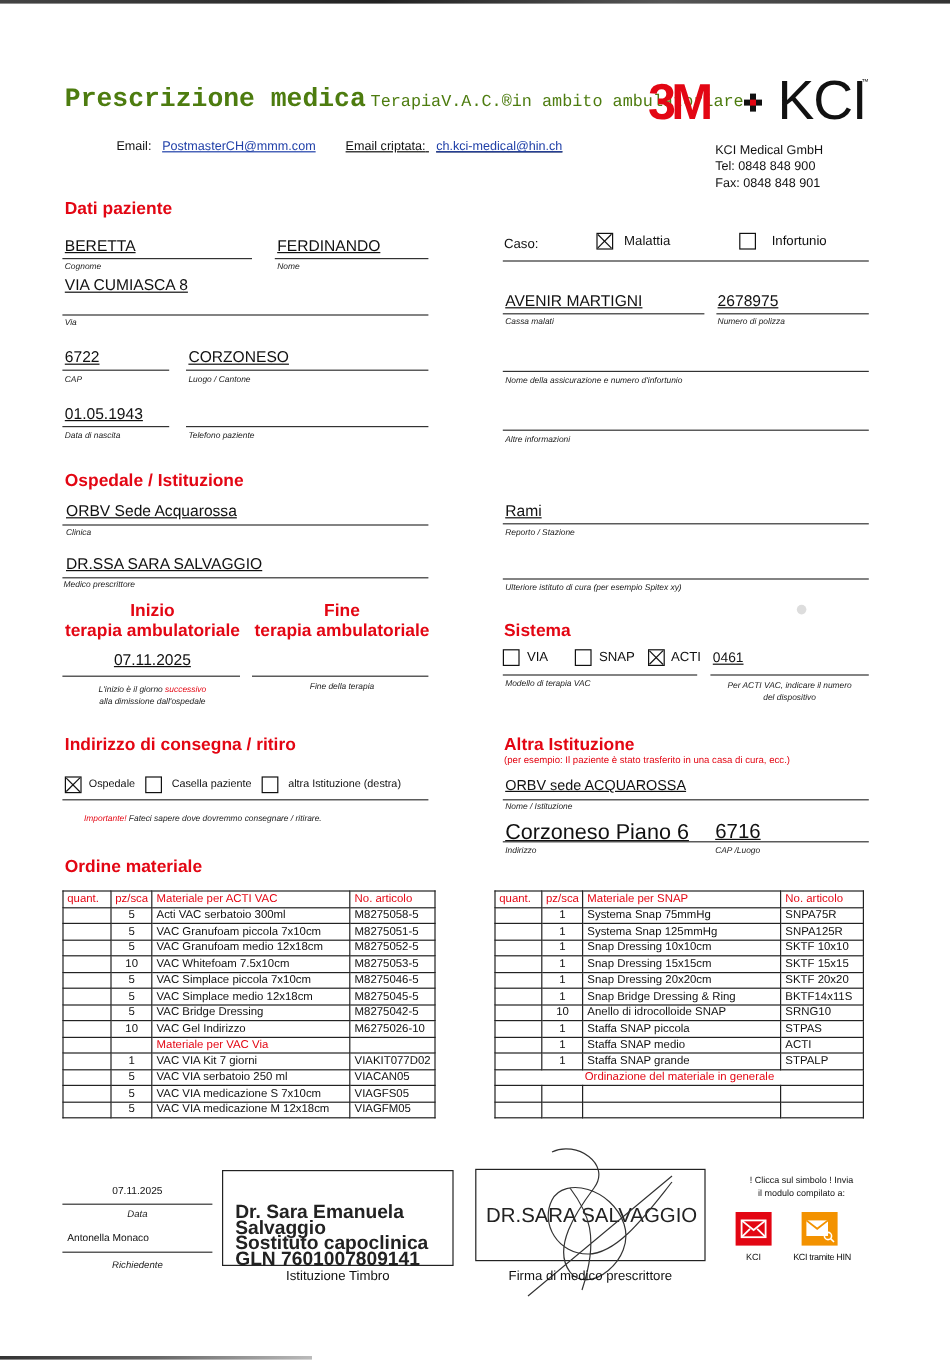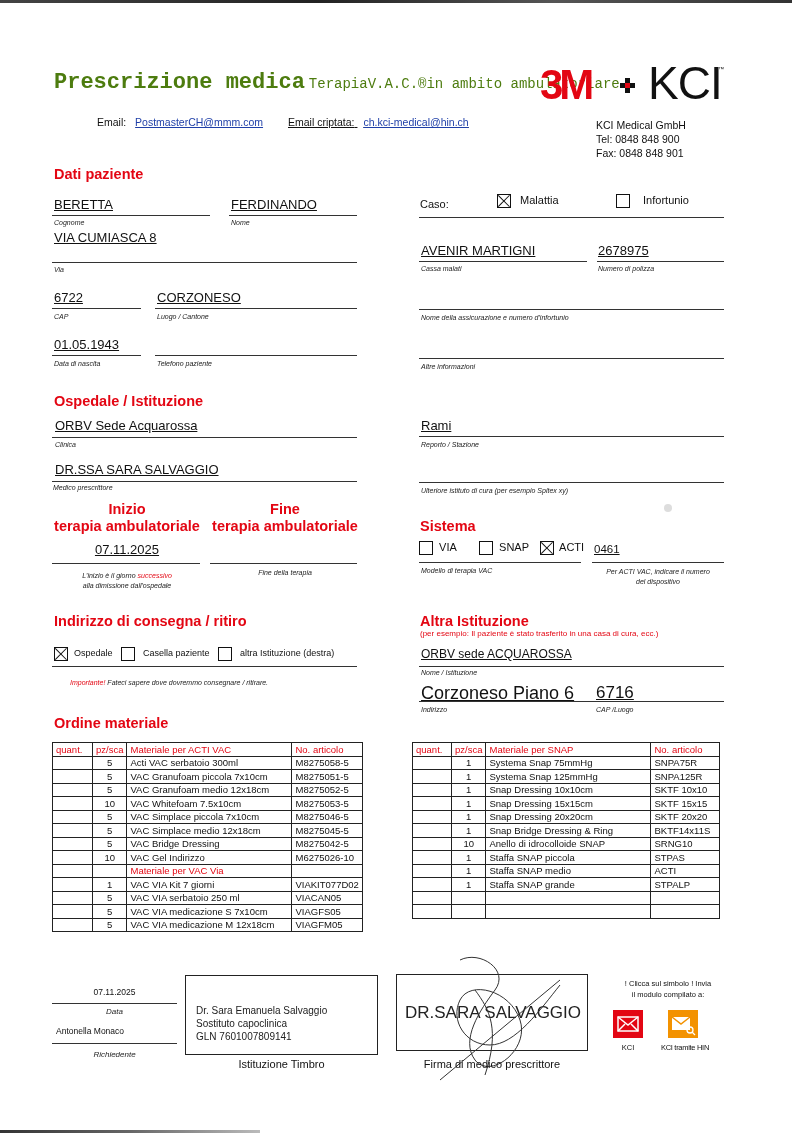--- a/index.html
+++ b/index.html
@@ -28,21 +28,21 @@
   .cb.x::before, .cb.x::after { content:""; position:absolute; left:50%; top:-2px; width:1.3px; height:16px; background:#111; }
   .cb.x::before { transform:translateX(-50%) rotate(45deg); }
   .cb.x::after { transform:translateX(-50%) rotate(-45deg); }
   .cbrow { font-size:11px; white-space:nowrap; }
   .center { text-align:center; }
   table.mat { position:absolute; border-collapse:collapse; font-size:9.5px; }
   table.mat td { border:1px solid #222; padding:0 3px; height:12.5px; white-space:nowrap; }
   table.mat th { border:1px solid #222; padding:0 3px; height:12.5px; color:#e30613; font-weight:normal; text-align:left; white-space:nowrap; }
   table.mat td.n { text-align:center; }
   .box { border:1.4px solid #222; box-sizing:border-box; }
-  .stamp { font-size:10px; line-height:13px; color:#222; }
+  .stamp { font-size:16px; line-height:13px; color:#222;font-weight:bold; }
 </style>
 </head>
 <body>
 
 <div class="abs topbar"></div>
 
 <div class="abs title">
   <span>Prescrizione medica</span><span class="sub">TerapiaV.A.C.®in ambito ambulatoriare</span>
 </div>
 <div class="abs email-row" style="left:97px;">
@@ -361,20 +361,23 @@
         <td>Staffa SNAP medio</td>
         <td>ACTI</td>
       </tr>
   <tr>
         <td></td>
         <td class="n">1</td>
         <td>Staffa SNAP grande</td>
         <td>STPALP</td>
       </tr>
   <tr>
+        <td colspan="4" class="red center">Ordinazione del materiale in generale</td>
+      </tr>
+  <tr>
         <td></td>
         <td></td>
         <td></td>
         <td></td>
       </tr>
   <tr>
         <td></td>
         <td></td>
         <td></td>
         <td></td>

